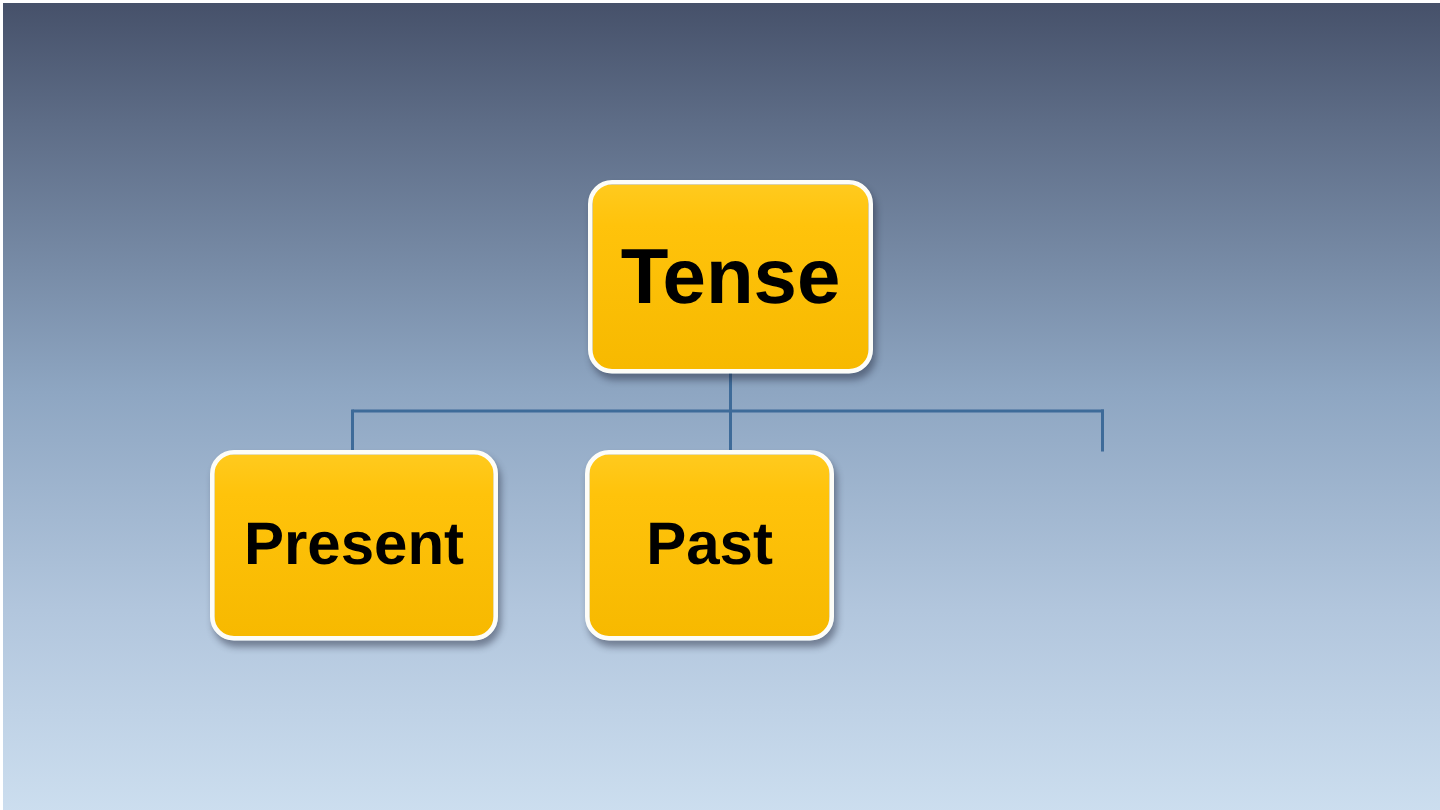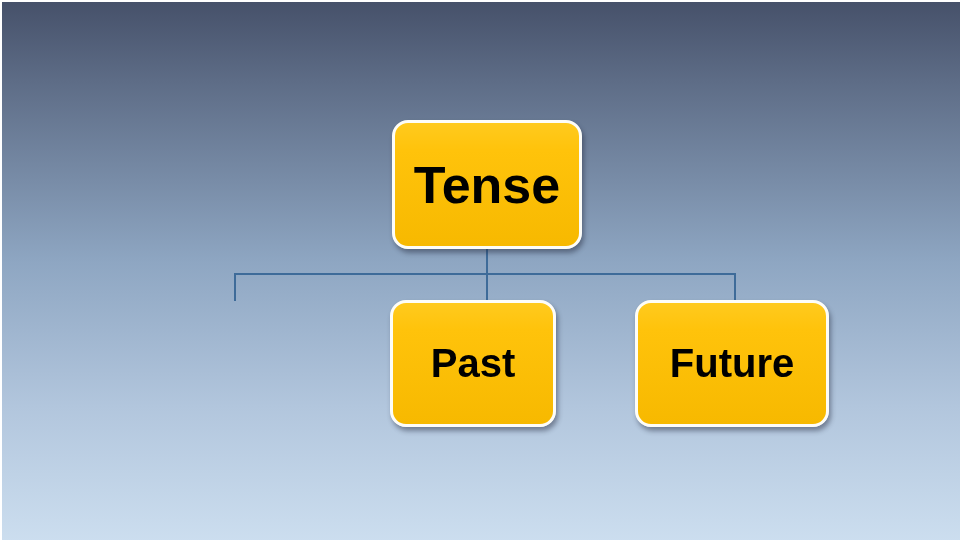--- a/index.html
+++ b/index.html
@@ -75,22 +75,22 @@
   <div class="connector v stem-root"></div>
   <div class="connector h rail-main"></div>
   <div class="connector v stem-left"></div>
   <div class="connector v stem-center"></div>
   <div class="connector v stem-right"></div>
 
   <div class="node node-root">
     <span>Tense</span>
   </div>
 
+  <div class="node node-child node-present">
+    <span>Present</span>
+  </div>
 
   <div class="node node-child node-past">
     <span>Past</span>
   </div>
 
-  <div class="node node-child node-future">
-    <span>Future</span>
-  </div>
 
 </div>
 
 </body></html>

